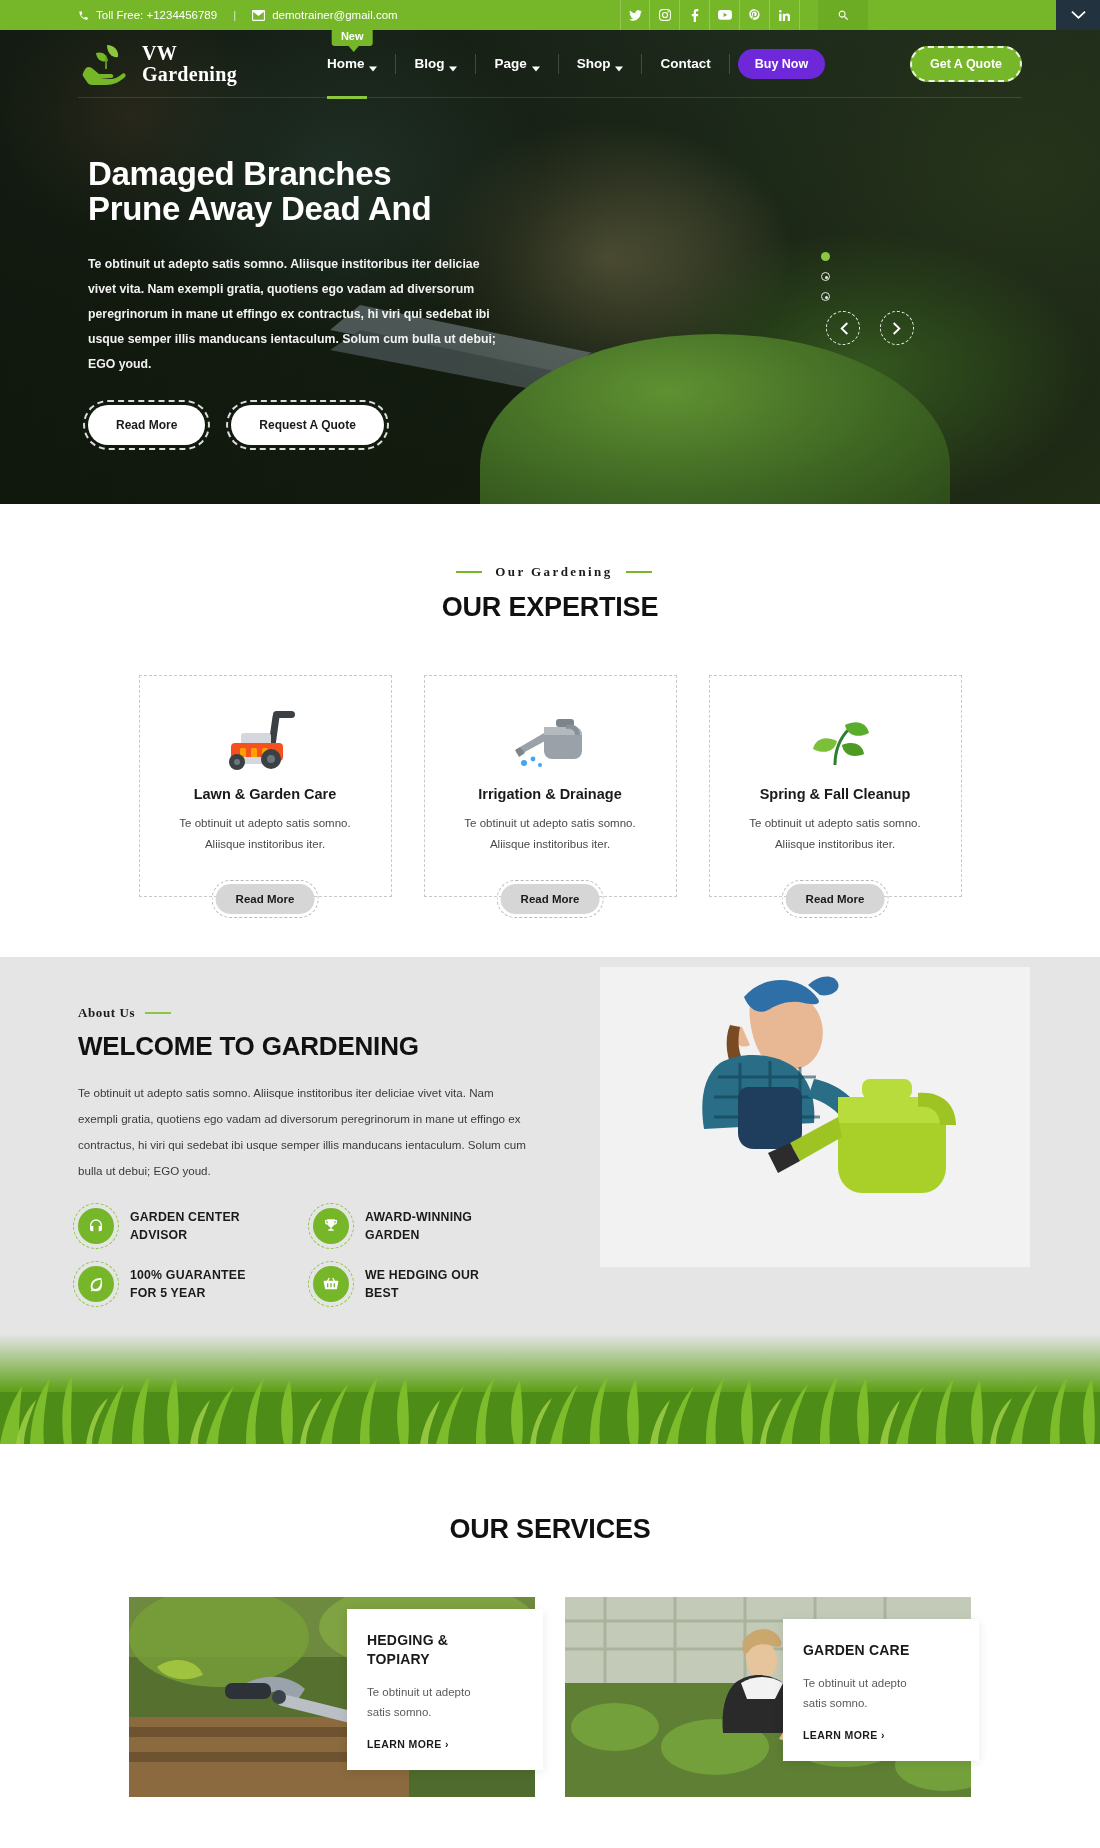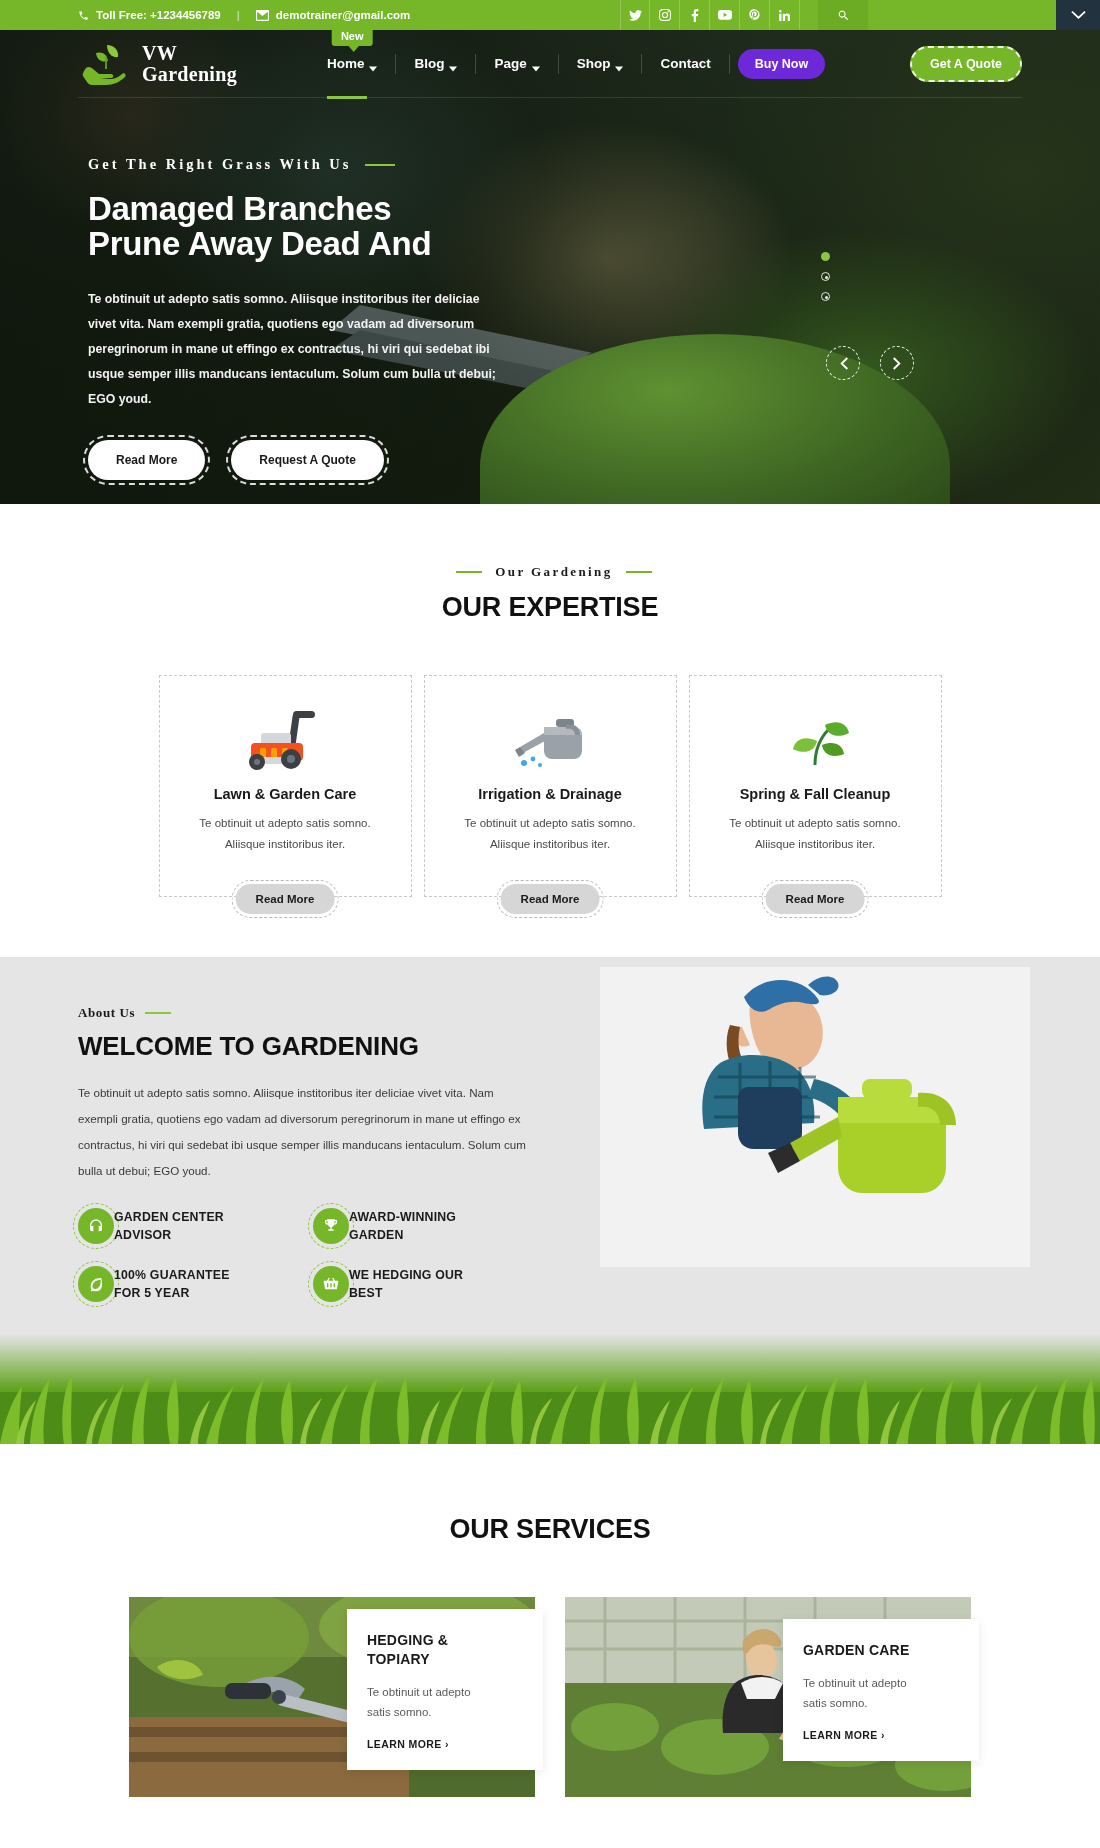--- a/index.html
+++ b/index.html
@@ -13,21 +13,21 @@
 
   
   .topbar {
     height:30px; background:#76b72a; display:flex; align-items:center;
     position:relative; font-size:11.5px; color:#fff;
   }
   .topbar-left {
     display:flex; align-items:center; gap:0px;
     margin-left:78px;
   }
-  .tb-item { display:flex; align-items:flex-end; gap:7px;font-weight:bold; }
+  .tb-item { display:flex; align-items:flex-end; gap:7px; }
   .tb-sep { margin:0 16px; opacity:.7; }
   .tb-ico svg { display:block; }
   .topbar-social {
     position:absolute; left:620px; top:0; height:30px;
     display:flex; align-items:center;
   }
   .soc {
     width:30px; height:30px; display:flex; align-items:center; justify-content:center;
     border-right:1px solid rgba(255,255,255,.22);
   }
@@ -169,21 +169,21 @@
     display:flex; align-items:center; justify-content:center; gap:13px;padding-left:8px;
   }
   .sec-eyebrow .dash { width:26px; height:2px; background:#76b72a; }
   .sec-title {
     font-size:27px; font-weight:700; letter-spacing:-.2px; color:#111; margin-top:12px;
   }
 
   
   .expertise { padding:60px 0 60px; background:#fff; }
   .cards {
-    display:flex; justify-content:center; gap:12px; margin-top:52px;
+    display:flex; justify-content:center; gap:32px; margin-top:52px;
   }
   .card {
     width:253px; height:222px; border:1px dashed #c9c9c9; position:relative;
     text-align:center; padding-top:30px;
   }
   .card-ico { height:66px; display:flex; align-items:center; justify-content:center; }
   .card-title { font-size:14.5px; font-weight:700; color:#1a1a1a; margin-top:14px; }
   .card-desc { font-size:11.5px; line-height:21px; color:#4a4a4a; margin-top:11px; padding:0 26px; }
   .card-btn {
     position:absolute; left:50%; transform:translateX(-50%); bottom:-18px;
@@ -198,21 +198,21 @@
   .about-eyebrow {
     font-family:"Liberation Serif", serif; font-size:13px; font-weight:700;
     letter-spacing:.6px; color:#1b1b1b; display:flex; align-items:center; gap:10px;
   }
   .about-eyebrow .dash { width:26px; height:2px; background:#8cc63e; }
   .about-title { font-size:26px; font-weight:700; color:#111; margin-top:10px; letter-spacing:-.2px; }
   .about-para { font-size:11.6px; line-height:26px; color:#3a3a3a; width:452px; margin-top:18px; }
   .feature-grid {
     display:flex; flex-wrap:wrap; width:470px; margin-top:24px; row-gap:22px;
   }
-  .feature { width:235px; display:flex; align-items:flex-start; }
+  .feature { width:235px; display:flex; align-items:flex-start; gap:16px; }
   .feat-ico {
     width:36px; height:36px; border-radius:50%; background:#76b72a;
     display:flex; align-items:center; justify-content:center; flex:0 0 36px;
     outline:1px dashed #8cc63e; outline-offset:4px;
   }
   .feat-label { font-size:12.3px; font-weight:700; line-height:18px; color:#1a1a1a; letter-spacing:.2px; }
   .about-photo {
     position:absolute; right:70px; top:10px; width:430px; height:300px; z-index:2;
   }
   .grass {
@@ -380,24 +380,20 @@
           <div class="nav-item">
             <span>Contact</span>
           </div>
           <div class="buy-now">Buy Now</div>
         </nav>
 
         <div class="get-quote">Get A Quote</div>
       </div>
 
       <div class="hero-copy">
-        <div class="eyebrow">
-          <span>Get The Right Grass With Us</span>
-          <span class="dash"></span>
-        </div>
         <h1 class="hero-title">
           <span style="display:block">Damaged Branches</span>
           <span style="display:block">Prune Away Dead And</span>
         </h1>
         <p class="hero-para">Te obtinuit ut adepto satis somno. Aliisque institoribus iter deliciae vivet vita. Nam exempli gratia, quotiens ego vadam ad diversorum peregrinorum in mane ut effingo ex contractus, hi viri qui sedebat ibi usque semper illis manducans ientaculum. Solum cum bulla ut debui; EGO youd.</p>
         <div class="hero-btns">
           <div class="pill-btn">Read More</div>
           <div class="pill-btn">Request A Quote</div>
         </div>
       </div>

